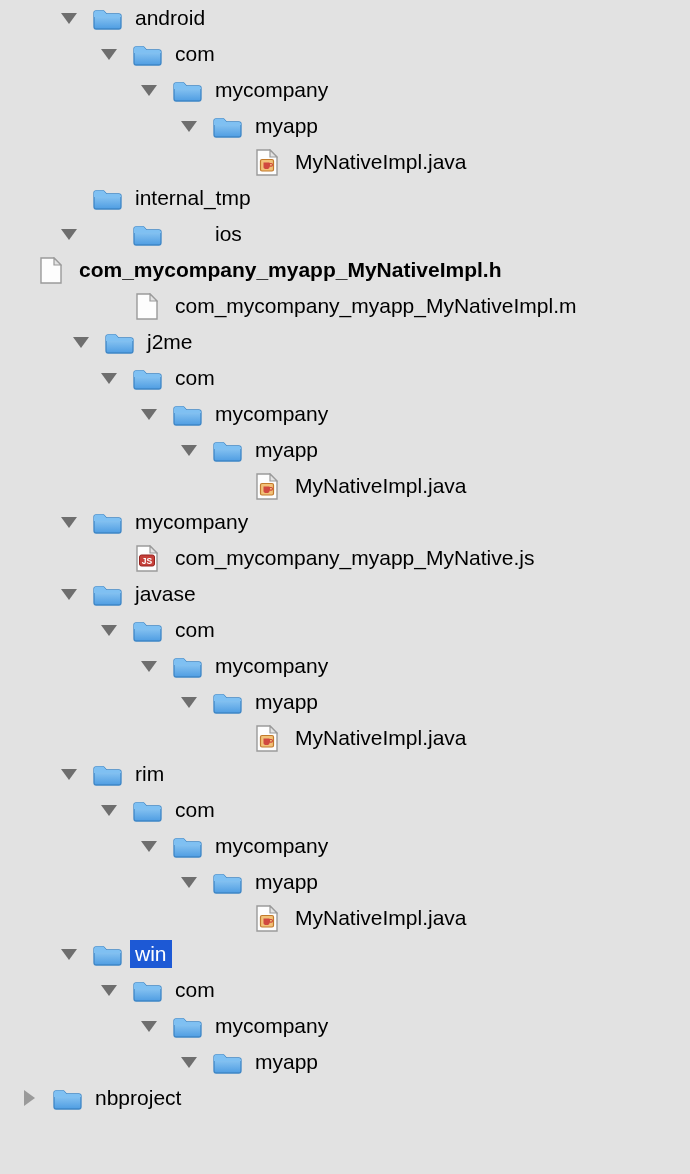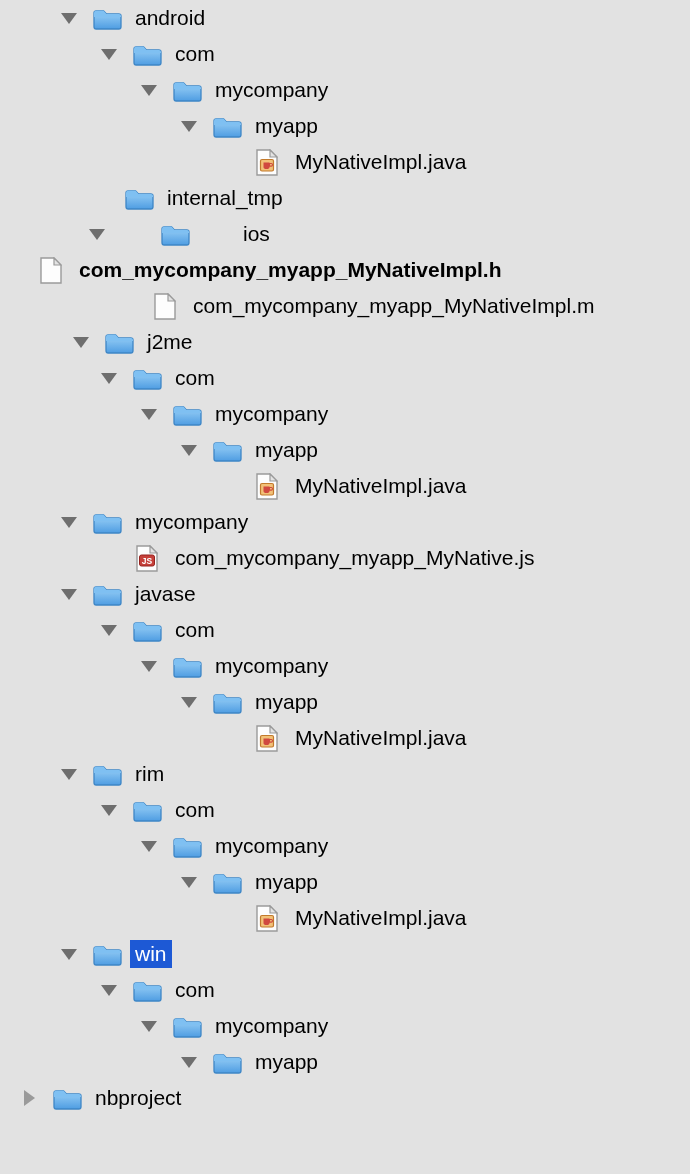--- a/index.html
+++ b/index.html
@@ -137,51 +137,51 @@
         <svg width="22" height="27" viewBox="0 0 22 27">
           <path d="M1 1 h13 l7 7 v18 H1 z" fill="#fdfdfd" stroke="#9a9a9a" stroke-width="1.4"></path>
           <path d="M14 1 v7 h7 z" fill="#e3e3e3" stroke="#9a9a9a" stroke-width="1.2"></path>
           <rect x="4.5" y="10.5" width="13" height="11.5" rx="1.5" fill="#f2c178" stroke="#c27a2c" stroke-width="1.2"></rect>
           <path d="M7.5 13.5 h6 v4.5 q0 2-3 2 t-3-2 z" fill="#d0493f"></path>
           <path d="M13.5 14.5 h1.8 q1.2 0 1.2 1.3 t-1.2 1.3 h-1.8 z" fill="none" stroke="#d0493f" stroke-width="1.1"></path>
         </svg>
       </span>
     <span class="label">MyNativeImpl.java</span>
   </div>
-    <div class="row" style="padding-left: 88px; text-align: center;">
+    <div class="row" style="padding-left: 56px; text-align: center;">
     <span class="expander none"></span>
     <span class="icon-slot">
         <svg width="29" height="24" viewBox="0 0 29 24">
           <path d="M1 7 q0-2.2 2.2-2.2 h7.4 l2.8 3.1 h12.4 q2.2 0 2.2 2.2 v10.7 q0 2.2-2.2 2.2 H3.2 Q1 23 1 20.8 z" fill="url(#foldGrad)" stroke="#3e86c6" stroke-width="1.3"></path>
           <path d="M1 7 q0-2.2 2.2-2.2 h7.4 l2.8 3.1 h12.4 q2.2 0 2.2 2.2 v1 H1 z" fill="#7fc0f2" stroke="none"></path>
         </svg>
       </span>
     <span class="label">internal_tmp</span>
   </div>
-    <div class="row" style="padding-left: 84px; gap: 40px;">
+    <div class="row" style="padding-left: 56px; gap: 40px;">
     <span class="expander down"></span>
     <span class="icon-slot">
         <svg width="29" height="24" viewBox="0 0 29 24">
           <path d="M1 7 q0-2.2 2.2-2.2 h7.4 l2.8 3.1 h12.4 q2.2 0 2.2 2.2 v10.7 q0 2.2-2.2 2.2 H3.2 Q1 23 1 20.8 z" fill="url(#foldGrad)" stroke="#3e86c6" stroke-width="1.3"></path>
           <path d="M1 7 q0-2.2 2.2-2.2 h7.4 l2.8 3.1 h12.4 q2.2 0 2.2 2.2 v1 H1 z" fill="#7fc0f2" stroke="none"></path>
         </svg>
       </span>
     <span class="label">ios</span>
   </div>
     <div class="row" style=" font-weight: bold;">
     <span class="expander none"></span>
     <span class="icon-slot">
         <svg width="22" height="27" viewBox="0 0 22 27">
           <path d="M1 1 h13 l7 7 v18 H1 z" fill="#fdfdfd" stroke="#9a9a9a" stroke-width="1.4"></path>
           <path d="M14 1 v7 h7 z" fill="#e3e3e3" stroke="#9a9a9a" stroke-width="1.2"></path>
         </svg>
       </span>
     <span class="label">com_mycompany_myapp_MyNativeImpl.h</span>
   </div>
-    <div class="row" style="padding-left: 96px; margin-left: 18px;">
+    <div class="row" style="padding-left: 96px;">
     <span class="expander none"></span>
     <span class="icon-slot">
         <svg width="22" height="27" viewBox="0 0 22 27">
           <path d="M1 1 h13 l7 7 v18 H1 z" fill="#fdfdfd" stroke="#9a9a9a" stroke-width="1.4"></path>
           <path d="M14 1 v7 h7 z" fill="#e3e3e3" stroke="#9a9a9a" stroke-width="1.2"></path>
         </svg>
       </span>
     <span class="label">com_mycompany_myapp_MyNativeImpl.m</span>
   </div>
     <div class="row" style="padding-left: 68px;">

